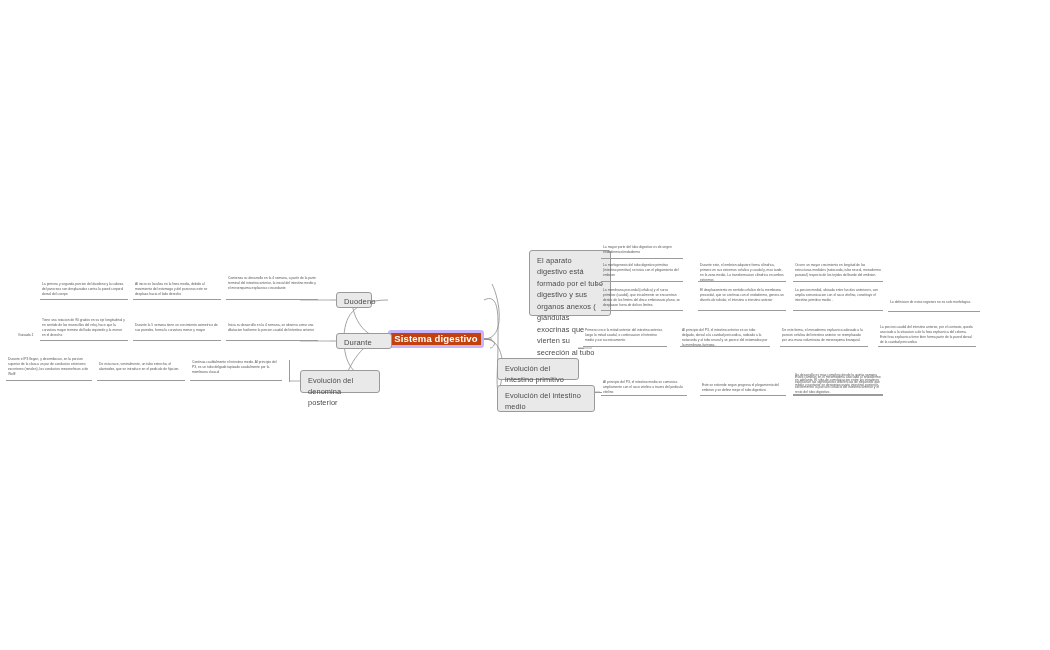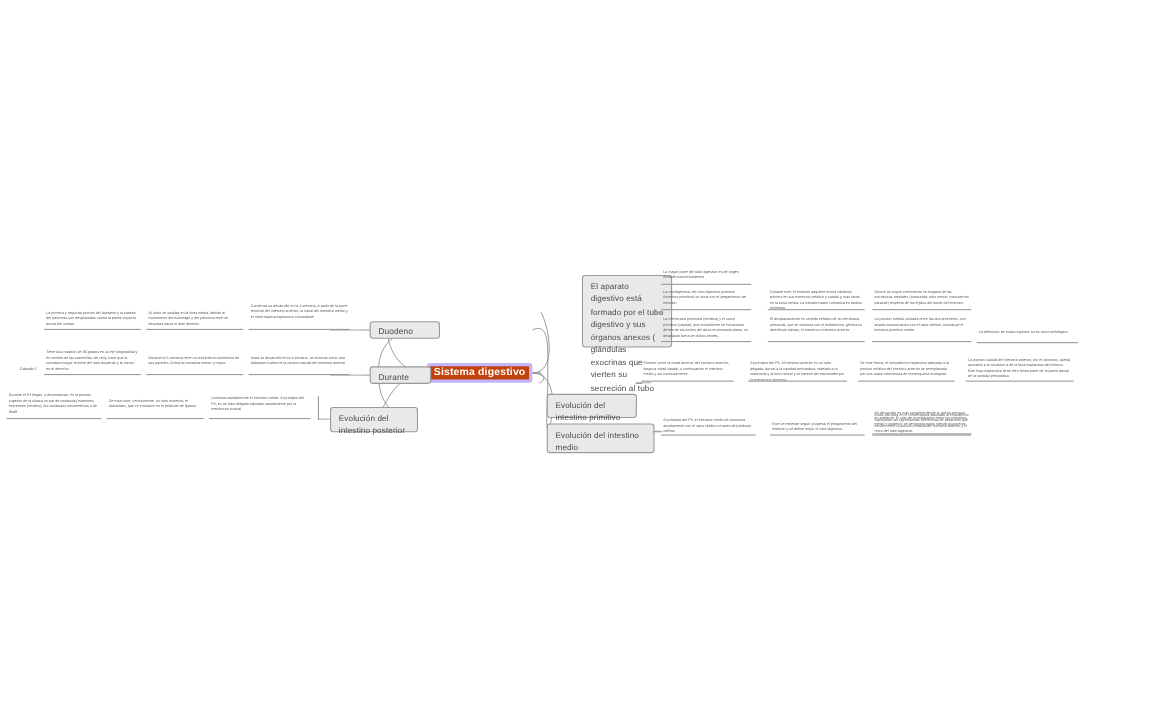--- a/index.html
+++ b/index.html
@@ -128,25 +128,25 @@
       <path d="M596 284 L 600 284"></path>
 
       <path d="M578 348 L 592 348"></path>
 
       <path d="M594 392 L 600 392"></path>
     </g>
   </svg>
 
   <div class="node root" style="left:388px; top:330px; width:96px; height:18px;">Sistema digestivo</div>
 
-  <div class="node" style="left:336px; top:292px; width:64px; height:16px;">Duodeno</div>
+  <div class="node" style="left:336px; top:292px; width:36px; height:16px;">Duodeno</div>
 
   <div class="node" style="left:336px; top:333px; width:56px; height:16px;">Durante</div>
 
-  <div class="node big" style="left:300px; top:370px; width:80px; height:23px;">Evolución del intestino posterior</div>
+  <div class="node big" style="left:300px; top:370px; width:80px; height:23px;">Evolución del denomina posterior</div>
 
   <div class="node big" style="left:497px; top:250px; width:82px; height:66px; line-height:1.55;margin-left:32px;">El aparato digestivo está formado por el tubo digestivo y sus órganos anexos ( glándulas exocrinas que vierten su secreción al tubo digestivo)</div>
 
   <div class="node big" style="left:497px; top:358px; width:82px; height:22px;">Evolución del intestino primitivo anterior</div>
 
   <div class="node big" style="left:497px; top:385px; width:98px; height:27px;">Evolución del intestino medio</div>
 
   <div class="tiny-label" style="left:18px; top:333px;">Guisado 1</div>
 
   <div class="leaf" style="left:40px; top:282px; width:88px; height:18px;">La primera y segunda porcion del duodeno y la cabeza del pancreas son desplazadas contra la pared corporal dorsal del cuerpo</div>

